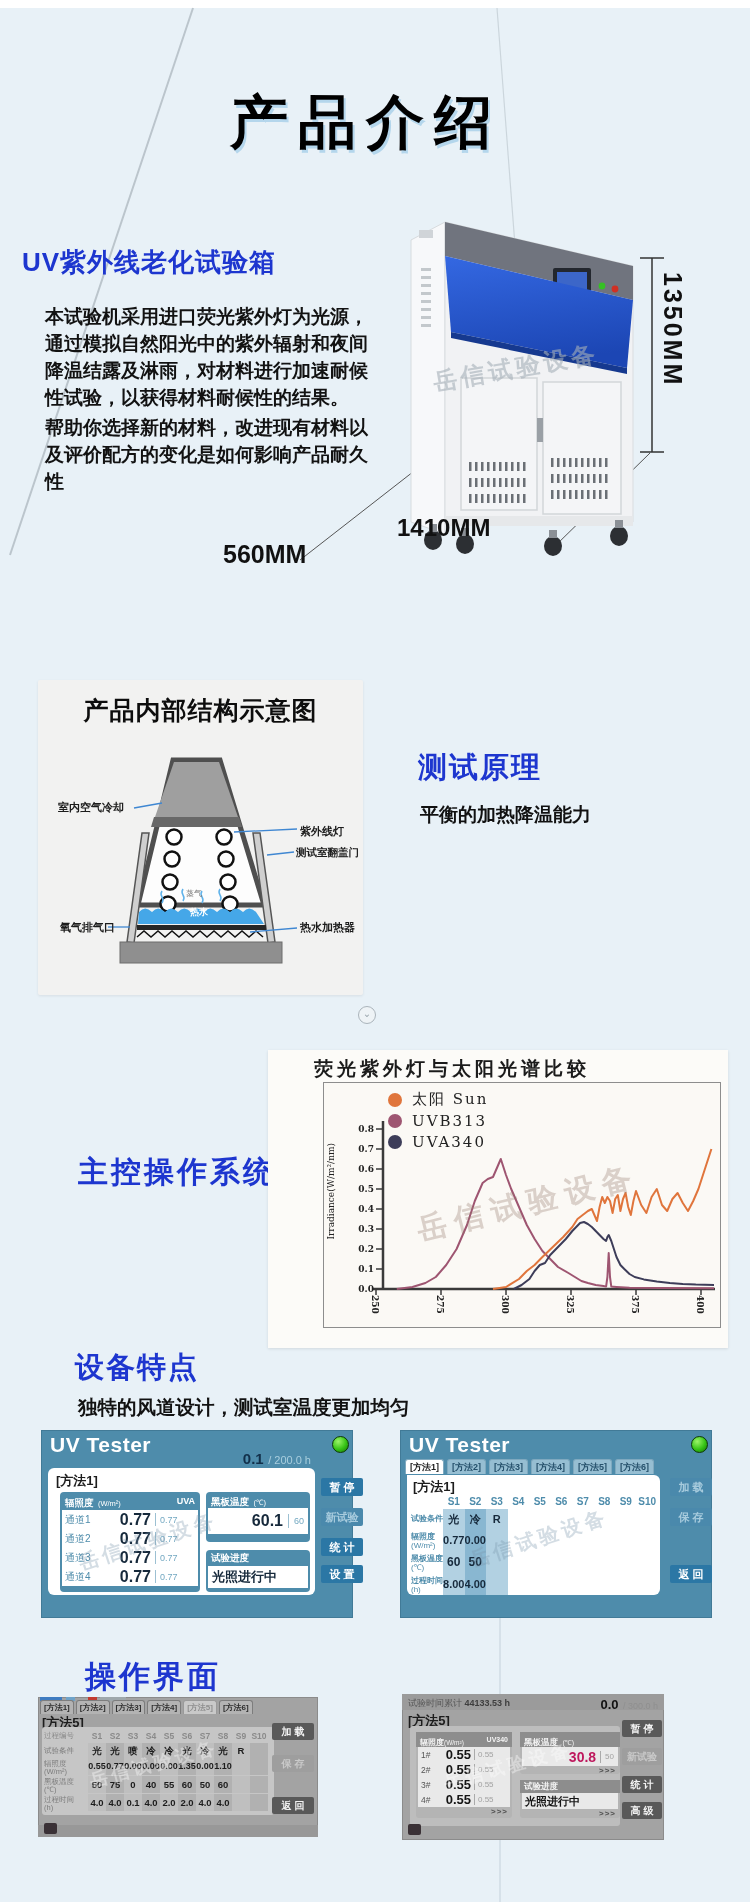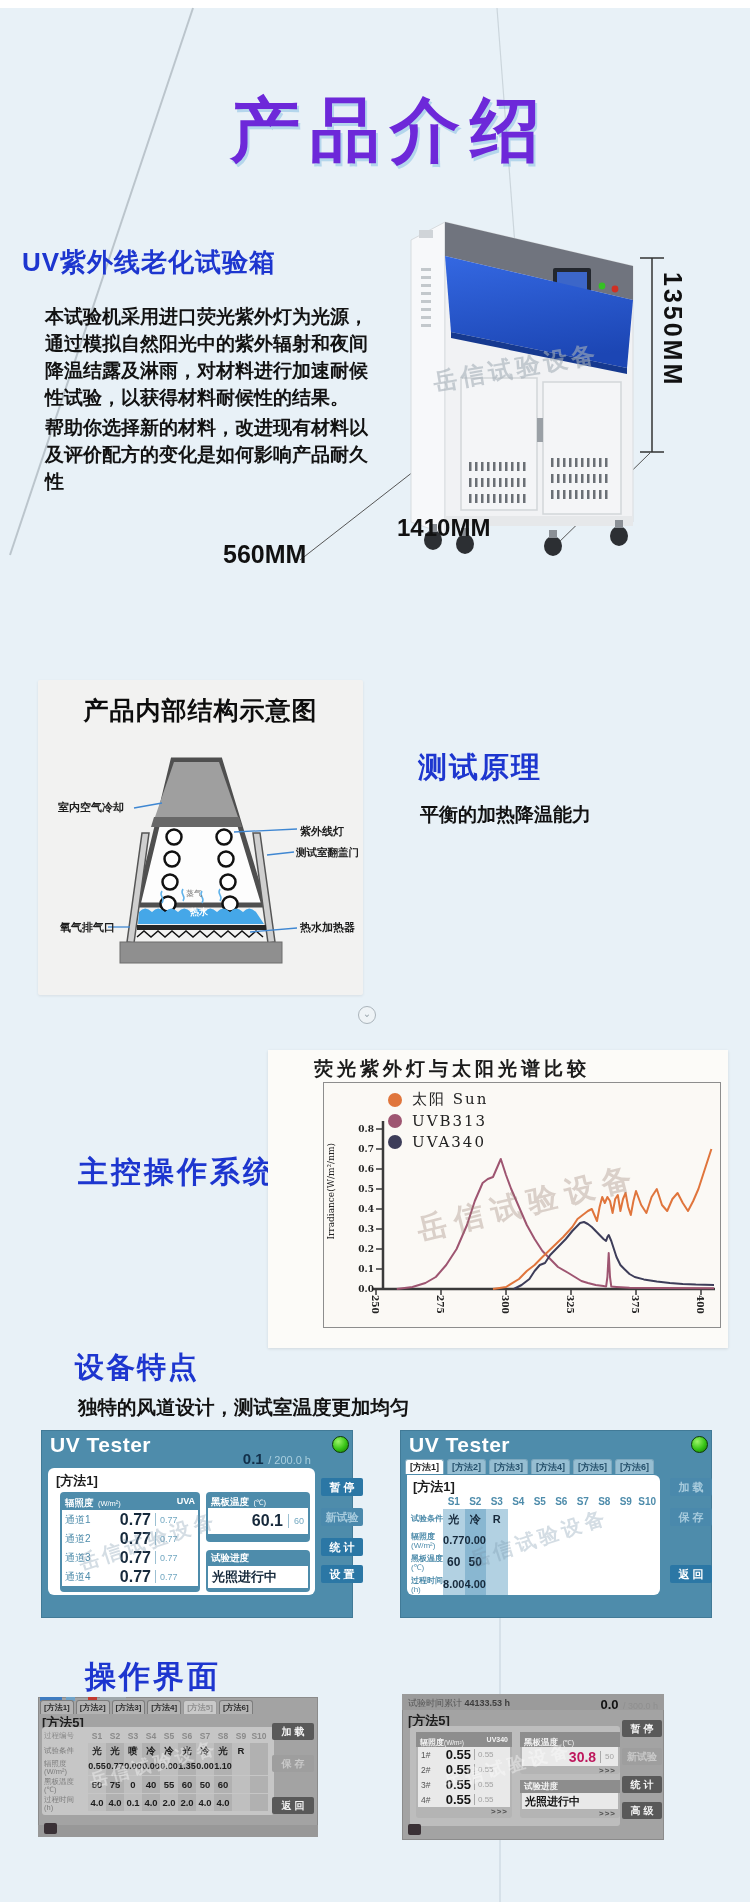--- a/index.html
+++ b/index.html
@@ -56,21 +56,21 @@
     <line x1="497" y1="8" x2="532" y2="470" stroke="#b9c4cb" stroke-width="1.2" opacity="0.6"></line>
     <line x1="500" y1="1565" x2="500" y2="1902" stroke="#d5e0e8" stroke-width="2" opacity="0.9"></line>
 
     <line x1="652" y1="258" x2="652" y2="452" stroke="#333" stroke-width="1.5"></line>
     <line x1="640" y1="258" x2="664" y2="258" stroke="#333" stroke-width="1.5"></line>
     <line x1="640" y1="452" x2="664" y2="452" stroke="#333" stroke-width="1.5"></line>
     <line x1="300" y1="560" x2="418" y2="468" stroke="#555" stroke-width="1"></line>
     <line x1="553" y1="548" x2="650" y2="453" stroke="#555" stroke-width="1"></line>
   </svg>
 
-  <div class="abs" style="left:230px;top:84px;font-size:70px;font-weight:900;letter-spacing:10px;color:#6d28d9;text-shadow:2px 3px 0 rgba(23,135,205,.25);">产品介绍</div>
+  <div class="abs" style="left:230px;top:84px;font-size:58px;font-weight:900;letter-spacing:10px;color:#000000;text-shadow:2px 3px 0 rgba(23,135,205,.25);">产品介绍</div>
 
   <div class="abs hd-blue" style="left:22px;top:245px;font-size:26px;letter-spacing:1px;">UV紫外线老化试验箱</div>
   <div class="abs body-text" style="left:45px;top:303px;width:332px;font-size:19px;line-height:27px;">本试验机采用进口荧光紫外灯为光源，通过模拟自然阳光中的紫外辐射和夜间降温结露及淋雨，对材料进行加速耐候性试验，以获得材料耐候性的结果。</div>
   <div class="abs body-text" style="left:45px;top:414px;width:332px;font-size:19px;line-height:27px;">帮助你选择新的材料，改进现有材料以及评价配方的变化是如何影响产品耐久性</div>
 
   <svg class="abs" style="left:403px;top:210px;" width="258" height="348" viewBox="0 0 258 348">
     <defs>
       <linearGradient id="bluep" x1="0" y1="0" x2="0.2" y2="1">
         <stop offset="0" stop-color="#3468e2"></stop>
           <stop offset="1" stop-color="#1c46b4"></stop>

